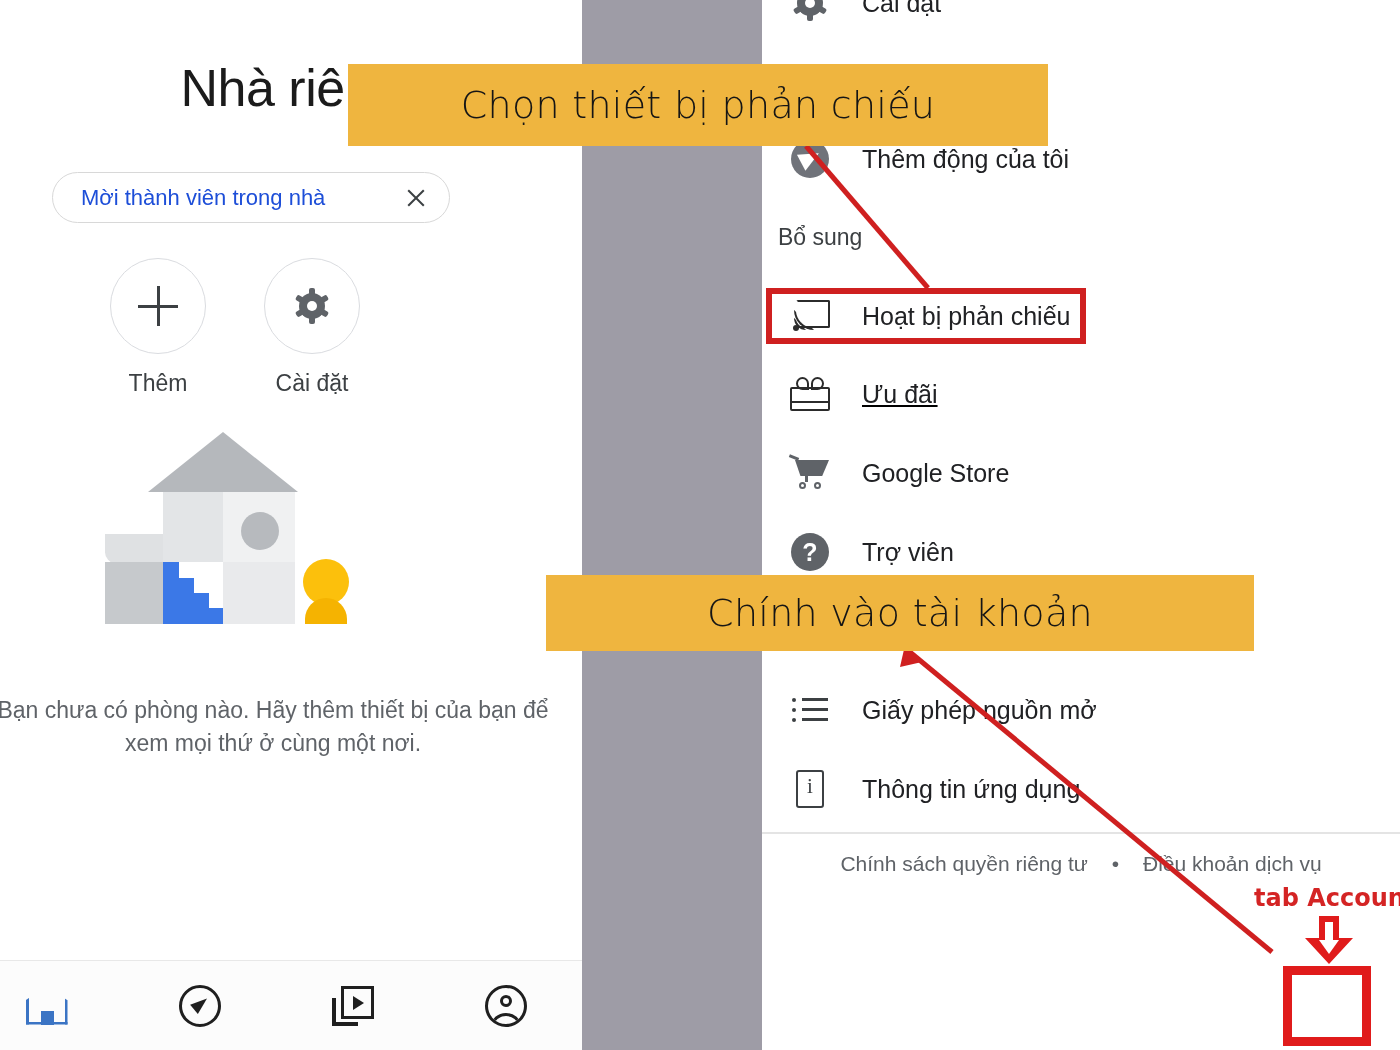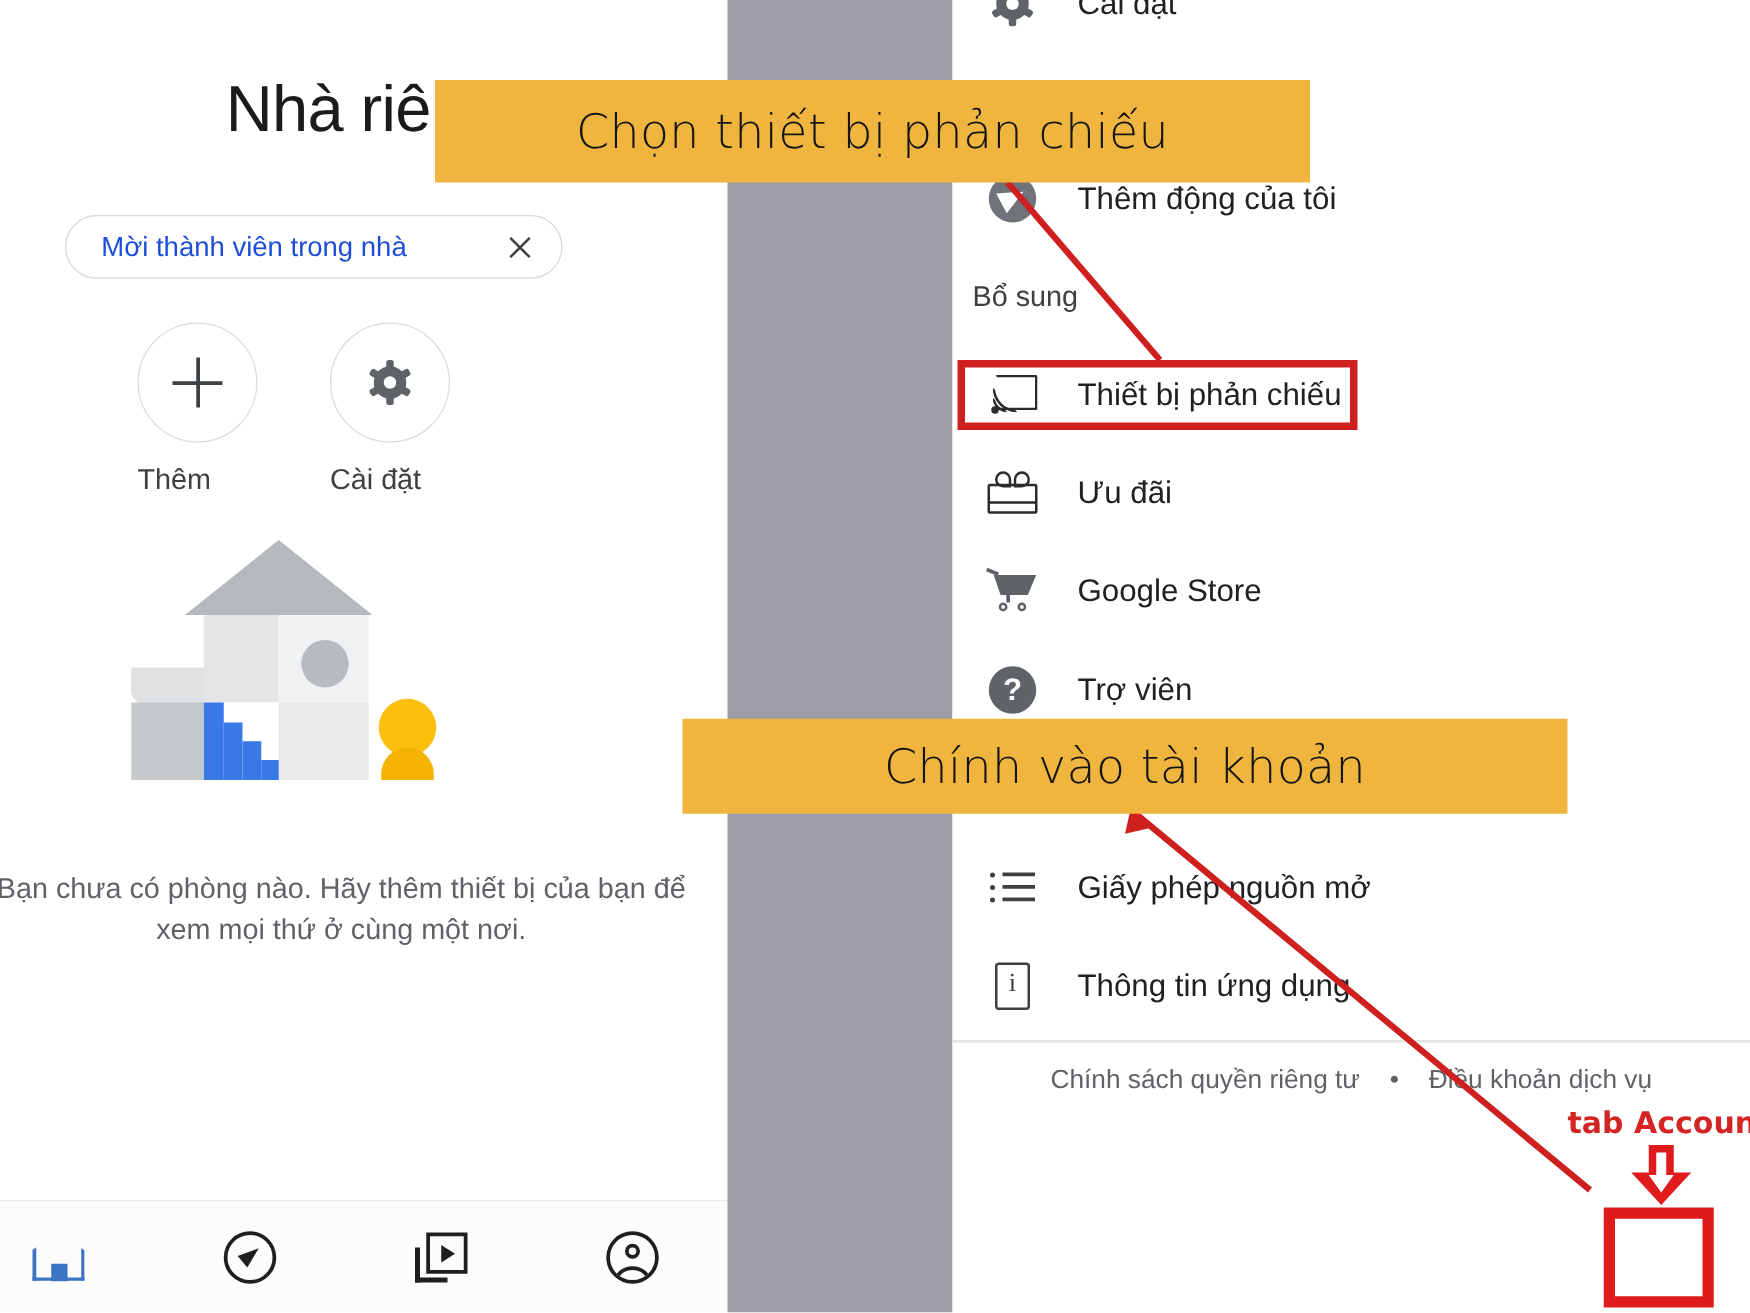--- a/index.html
+++ b/index.html
@@ -64,21 +64,21 @@
   }
   .chip-close:before { transform: rotate(45deg); }
   .chip-close:after  { transform: rotate(-45deg); }
 
   .quick-actions {
     position: absolute;
     left: 110px; top: 258px;
     display: flex;
     gap: 58px;
   }
-  .qa { width: 96px; }
+  .qa { width: 96px; text-align: center; }
   .qa-circle {
     width: 96px; height: 96px;
     border: 1.5px solid #dadce0;
     border-radius: 50%;
     display: flex; align-items: center; justify-content: center;
     background: #fff;
   }
   .qa-label {
     margin-top: 16px;
     font-size: 23px;
@@ -484,24 +484,24 @@
 
     <div class="menu-row" style="top:277px;">
       <span class="menu-ico">
         <span class="cast">
             <span class="scr"></span>
             <span class="w2"></span>
             <span class="w1"></span>
             <span class="dot"></span>
           </span>
       </span>
-      <span class="menu-lbl">Thiết bị phản chiếu</span>
-    </div>
-
-    <div class="menu-row" style="top:355px;">
+      <span class="menu-lbl">Hoạt bị phản chiếu</span>
+    </div>
+
+    <div class="menu-row" style="top:355px;text-decoration:underline;">
       <span class="menu-ico">
         <span class="gift">
             <span class="bow1"></span>
             <span class="bow2"></span>
             <span class="box"></span>
             <span class="bar"></span>
           </span>
       </span>
       <span class="menu-lbl">Ưu đãi</span>
     </div>

